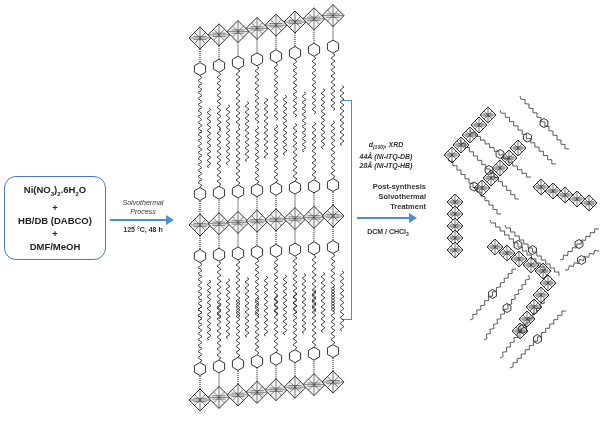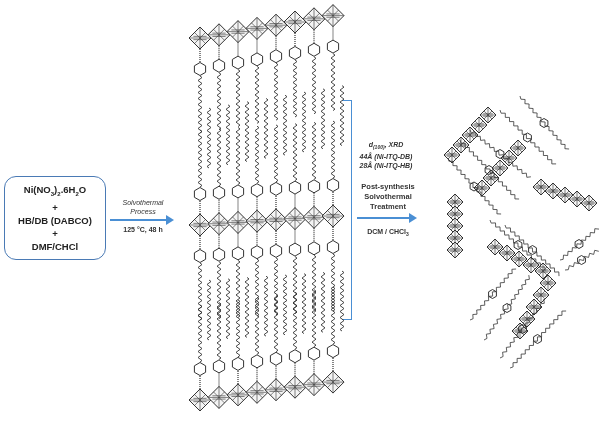--- a/index.html
+++ b/index.html
@@ -14,36 +14,36 @@
   .label-small { position: absolute; font-size: 7px; font-style: italic; text-align: center; color: #333; line-height: 9px; }
   .label-plain { position: absolute; font-size: 7px; text-align: center; color: #333; }
   .arrow { position: absolute; height: 2px; background: #4a8fd4; }
   .arrow::after {
     content: ""; position: absolute; right: -2px; top: -4px;
     border-left: 8px solid #4a8fd4; border-top: 5px solid transparent; border-bottom: 5px solid transparent;
   }
   .bracket { position: absolute; left: 342px; top: 100px; width: 10px; height: 220px; border: 1.5px solid #4a8fd4; border-left: none; box-sizing: border-box; }
   .xrd { position: absolute; left: 346px; top: 140px; width: 80px; font-size: 7px; font-style: italic; font-weight: bold; line-height: 9px; text-align: center; color: #333; }
   .xrd sub { font-size: 5px; }
-  .treat { position: absolute; left: 350px; top: 182px; width: 76px; font-size: 7.5px; text-align: center; line-height: 10px; color: #333; font-weight: bold; }
+  .treat { position: absolute; left: 350px; top: 182px; width: 76px; font-size: 7.5px; text-align: right; line-height: 10px; color: #333; font-weight: bold; }
   .solv { position: absolute; left: 356px; top: 228px; width: 64px; font-size: 7px; text-align: center; color: #333; font-weight: bold; }
   .solv sub { font-size: 5px; }
   svg { position: absolute; left: 0; top: 0; }
 </style>
 </head>
 <body>
 
 <div class="box">
   <div>
     <span>Ni(NO</span><sub>3</sub><span>)</span><sub>2</sub><span>.6H</span><sub>2</sub><span>O</span>
   </div>
   <div>+</div>
   <div>HB/DB (DABCO)</div>
   <div>+</div>
-  <div>DMF/CHCl</div>
+  <div>DMF/MeOH</div>
 </div>
 
 <div class="label-small" style="left:110px; top:198px; width:66px;">
   <div>Solvothermal</div>
   <div>Process</div>
 </div>
 <div class="arrow" style="left:110px; top:219px; width:62px;"></div>
 <div class="label-plain" style="left:110px; top:226px; width:66px; font-weight:bold;">125 °C, 48 h</div>
 
 <div class="bracket"></div>

